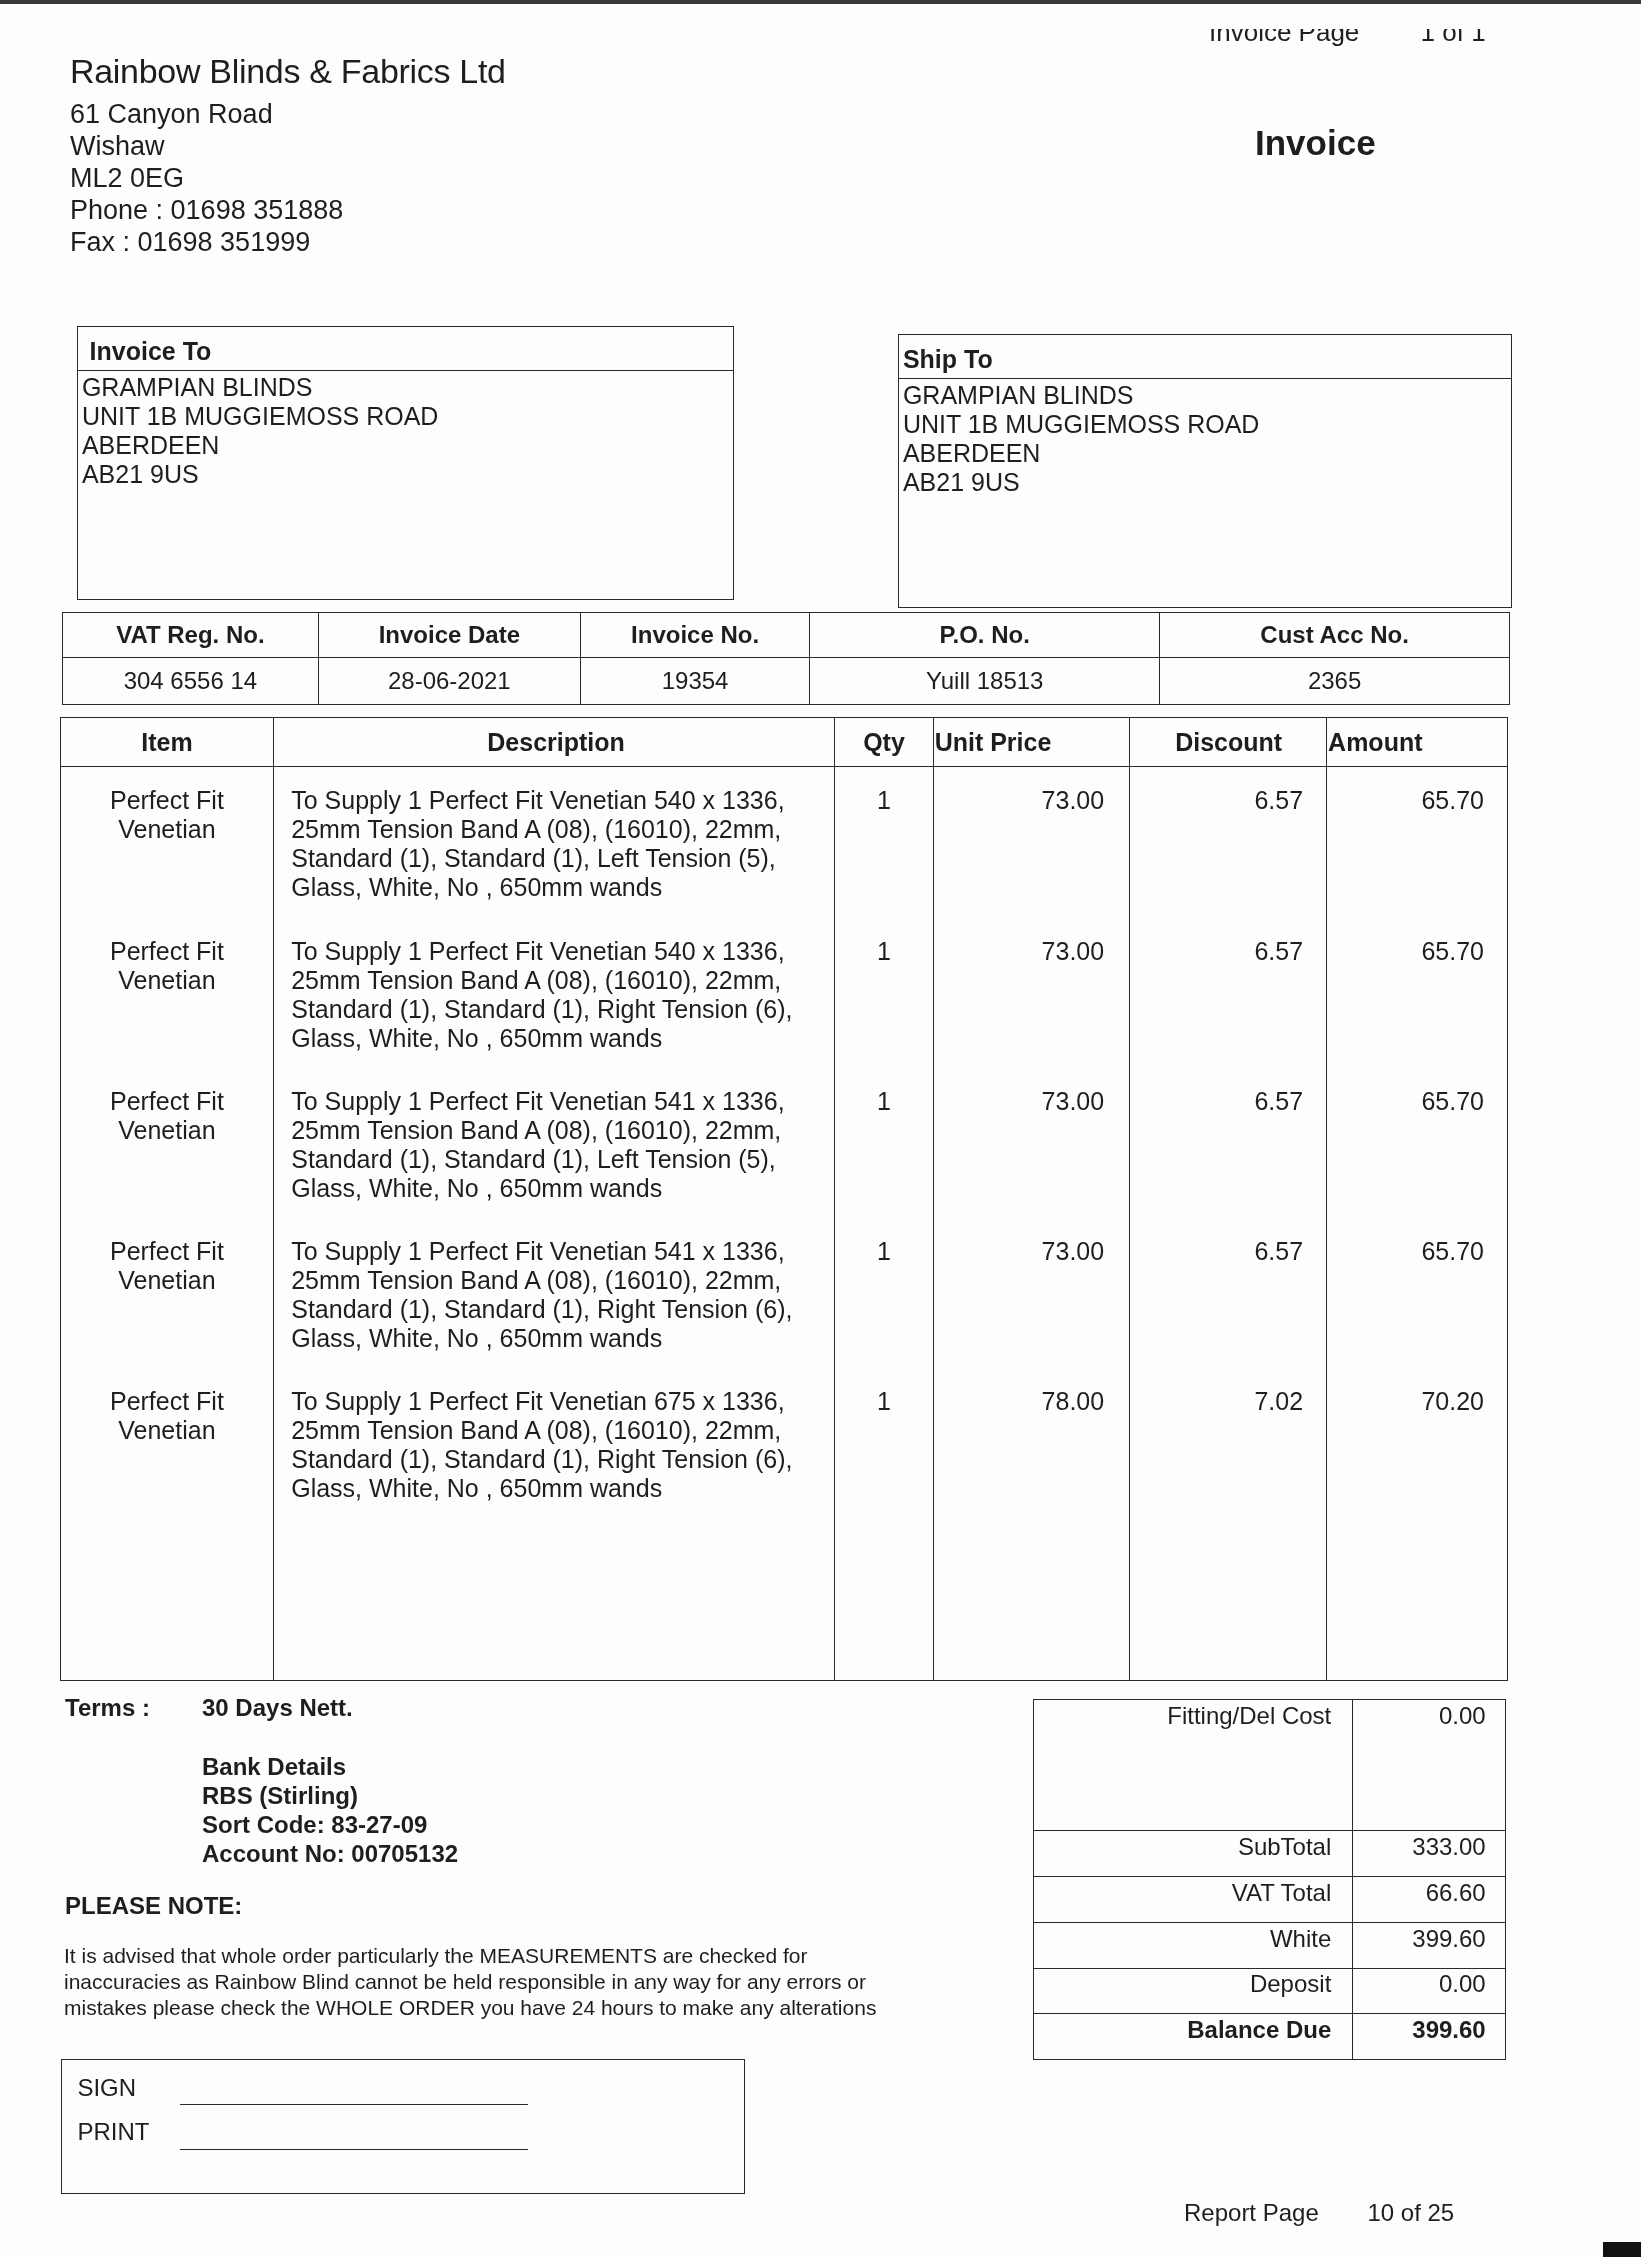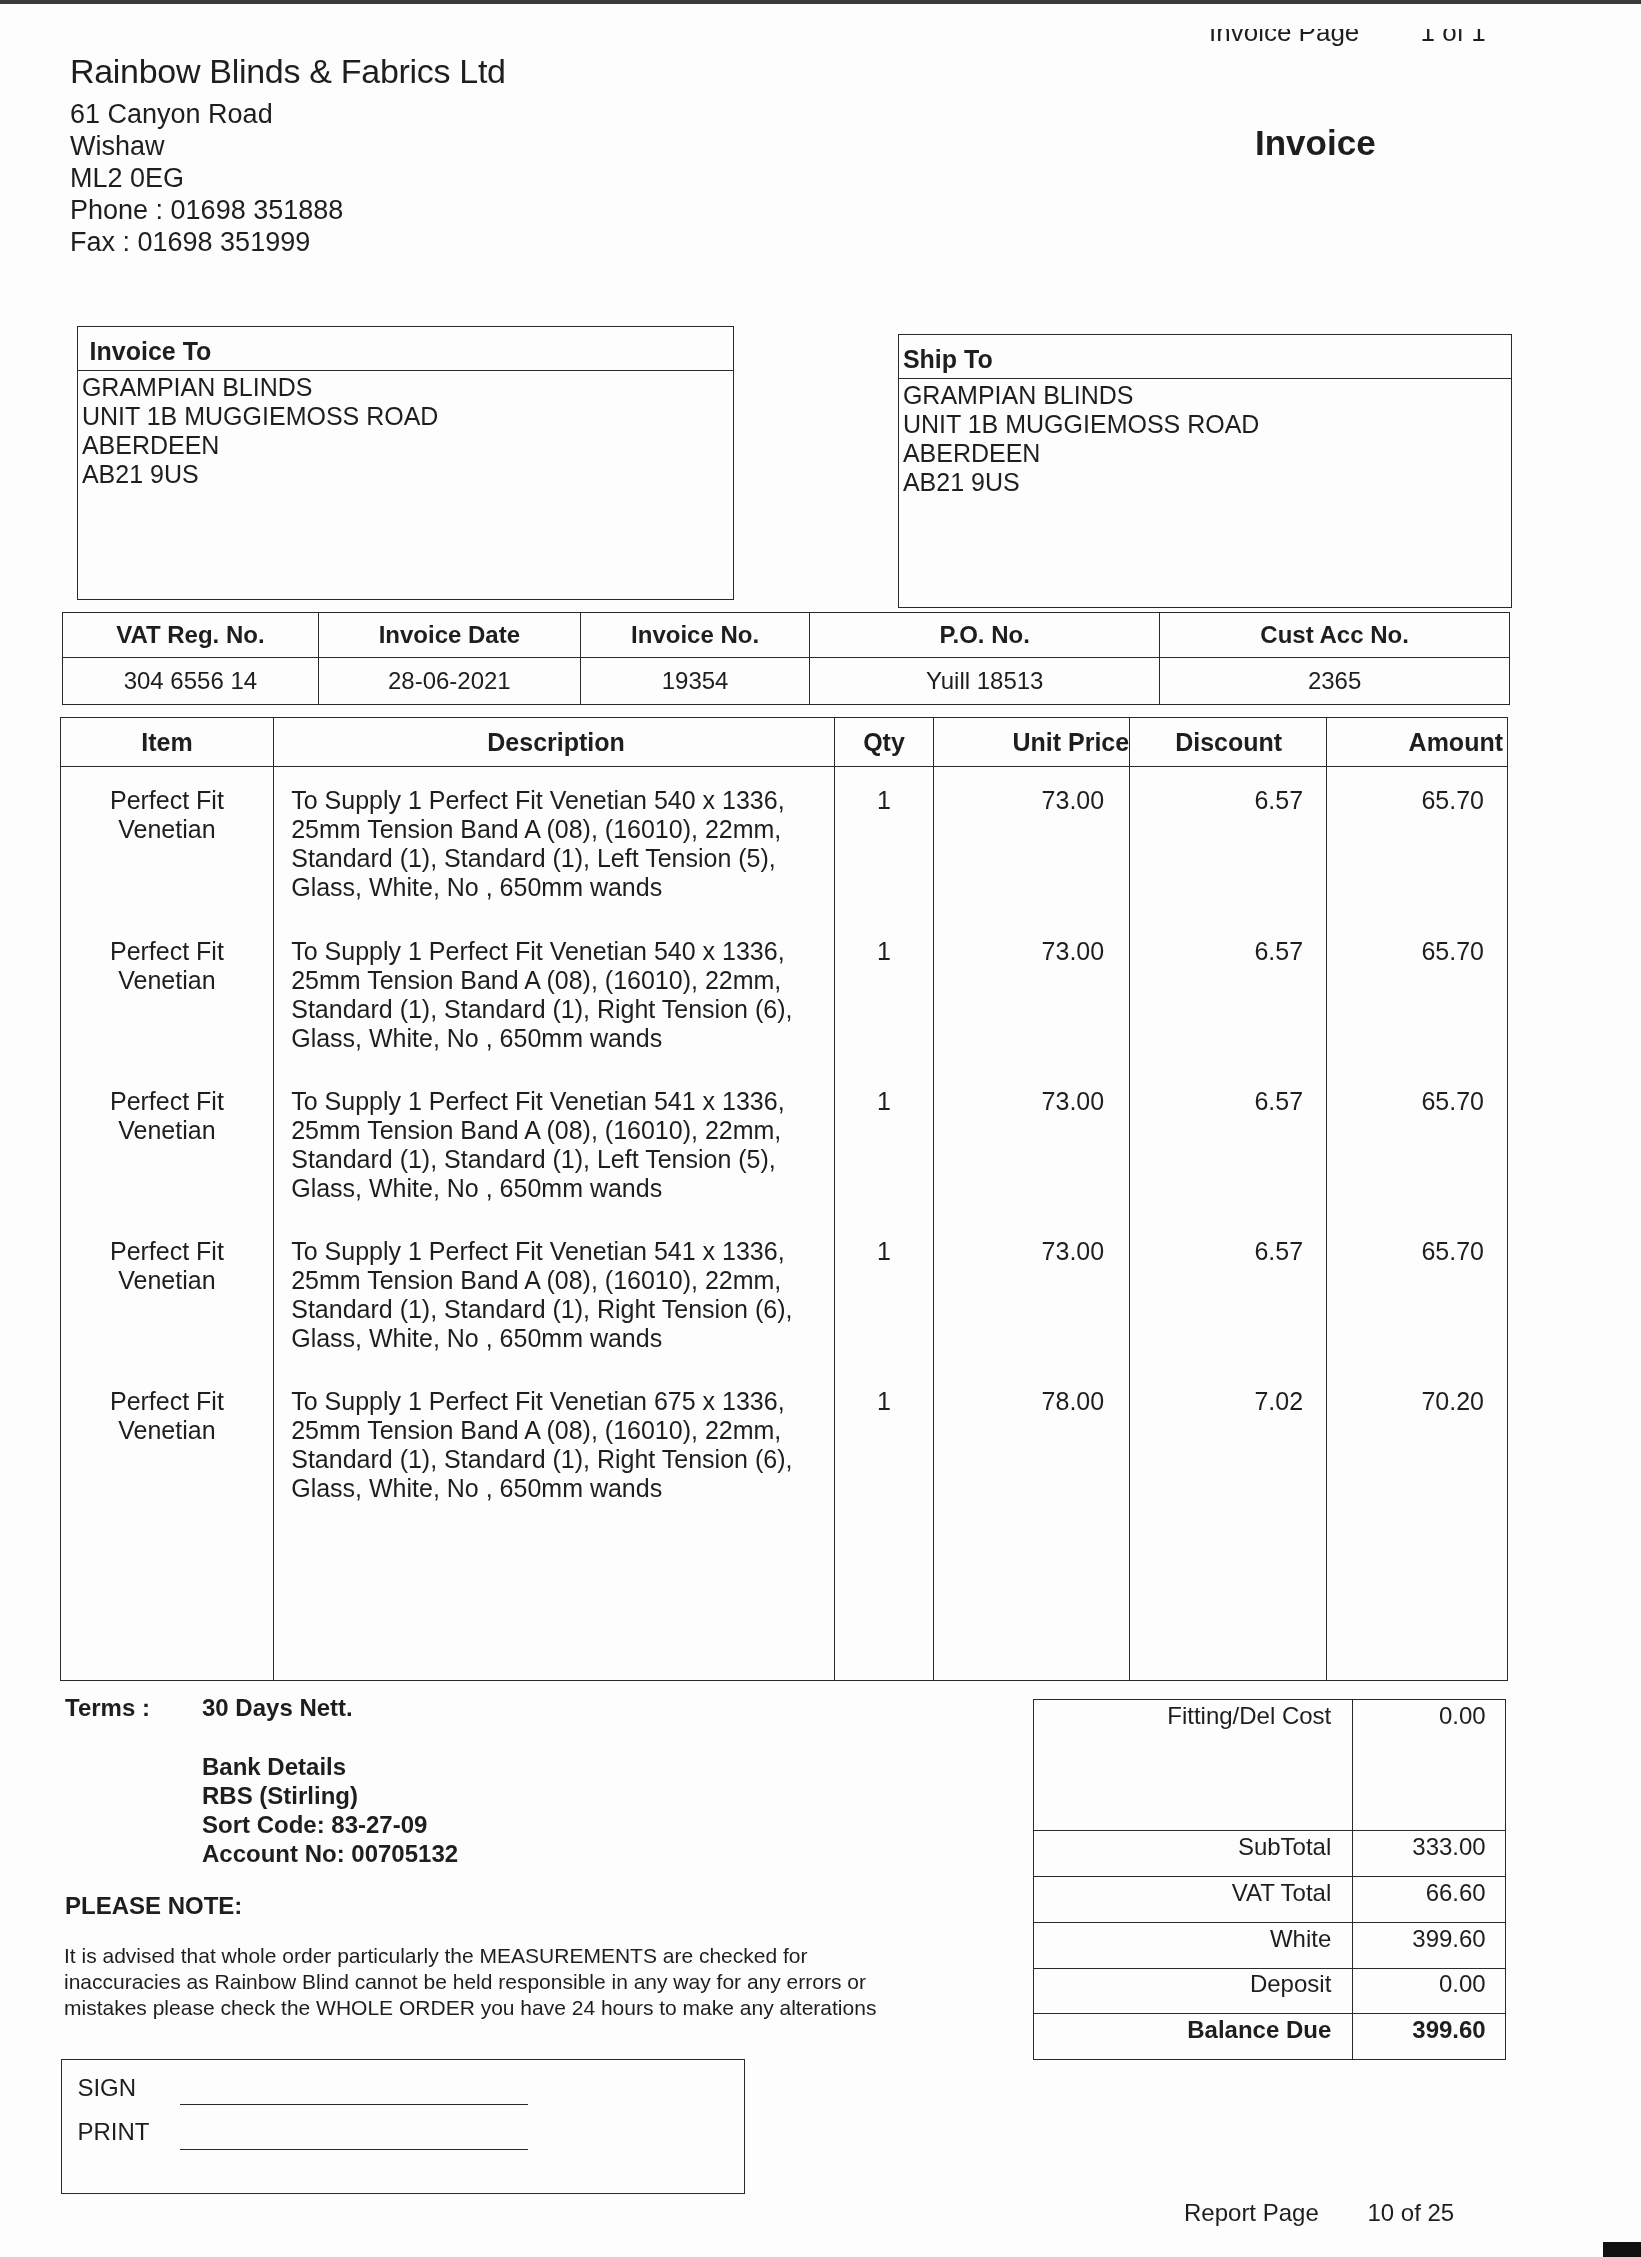--- a/index.html
+++ b/index.html
@@ -122,23 +122,23 @@
   </tr>
 </tbody>
   </table>
 
 <table class="abs items-table">
   <thead>
     <tr>
       <th class="c-item">Item</th>
       <th class="c-desc" style="text-align:center">Description</th>
       <th class="c-qty">Qty</th>
-      <th class="c-unit" style="text-align:right;padding-right:0">Unit Price</th>
+      <th class="c-unit" style="text-align:left;padding-right:0">Unit Price</th>
       <th class="c-disc" style="text-align:center;padding-right:0">Discount</th>
-      <th class="c-amt" style="text-align:right;padding-right:4px">Amount</th>
+      <th class="c-amt" style="text-align:left;padding-right:4px">Amount</th>
     </tr>
   </thead>
   <tbody id="items-body">
       <tr class="item">
         <td class="c-item">
           <div>Perfect Fit</div>
           <div>Venetian</div>
         </td>
         <td class="c-desc">
           <div>To Supply 1 Perfect Fit Venetian  540 x 1336,</div>

